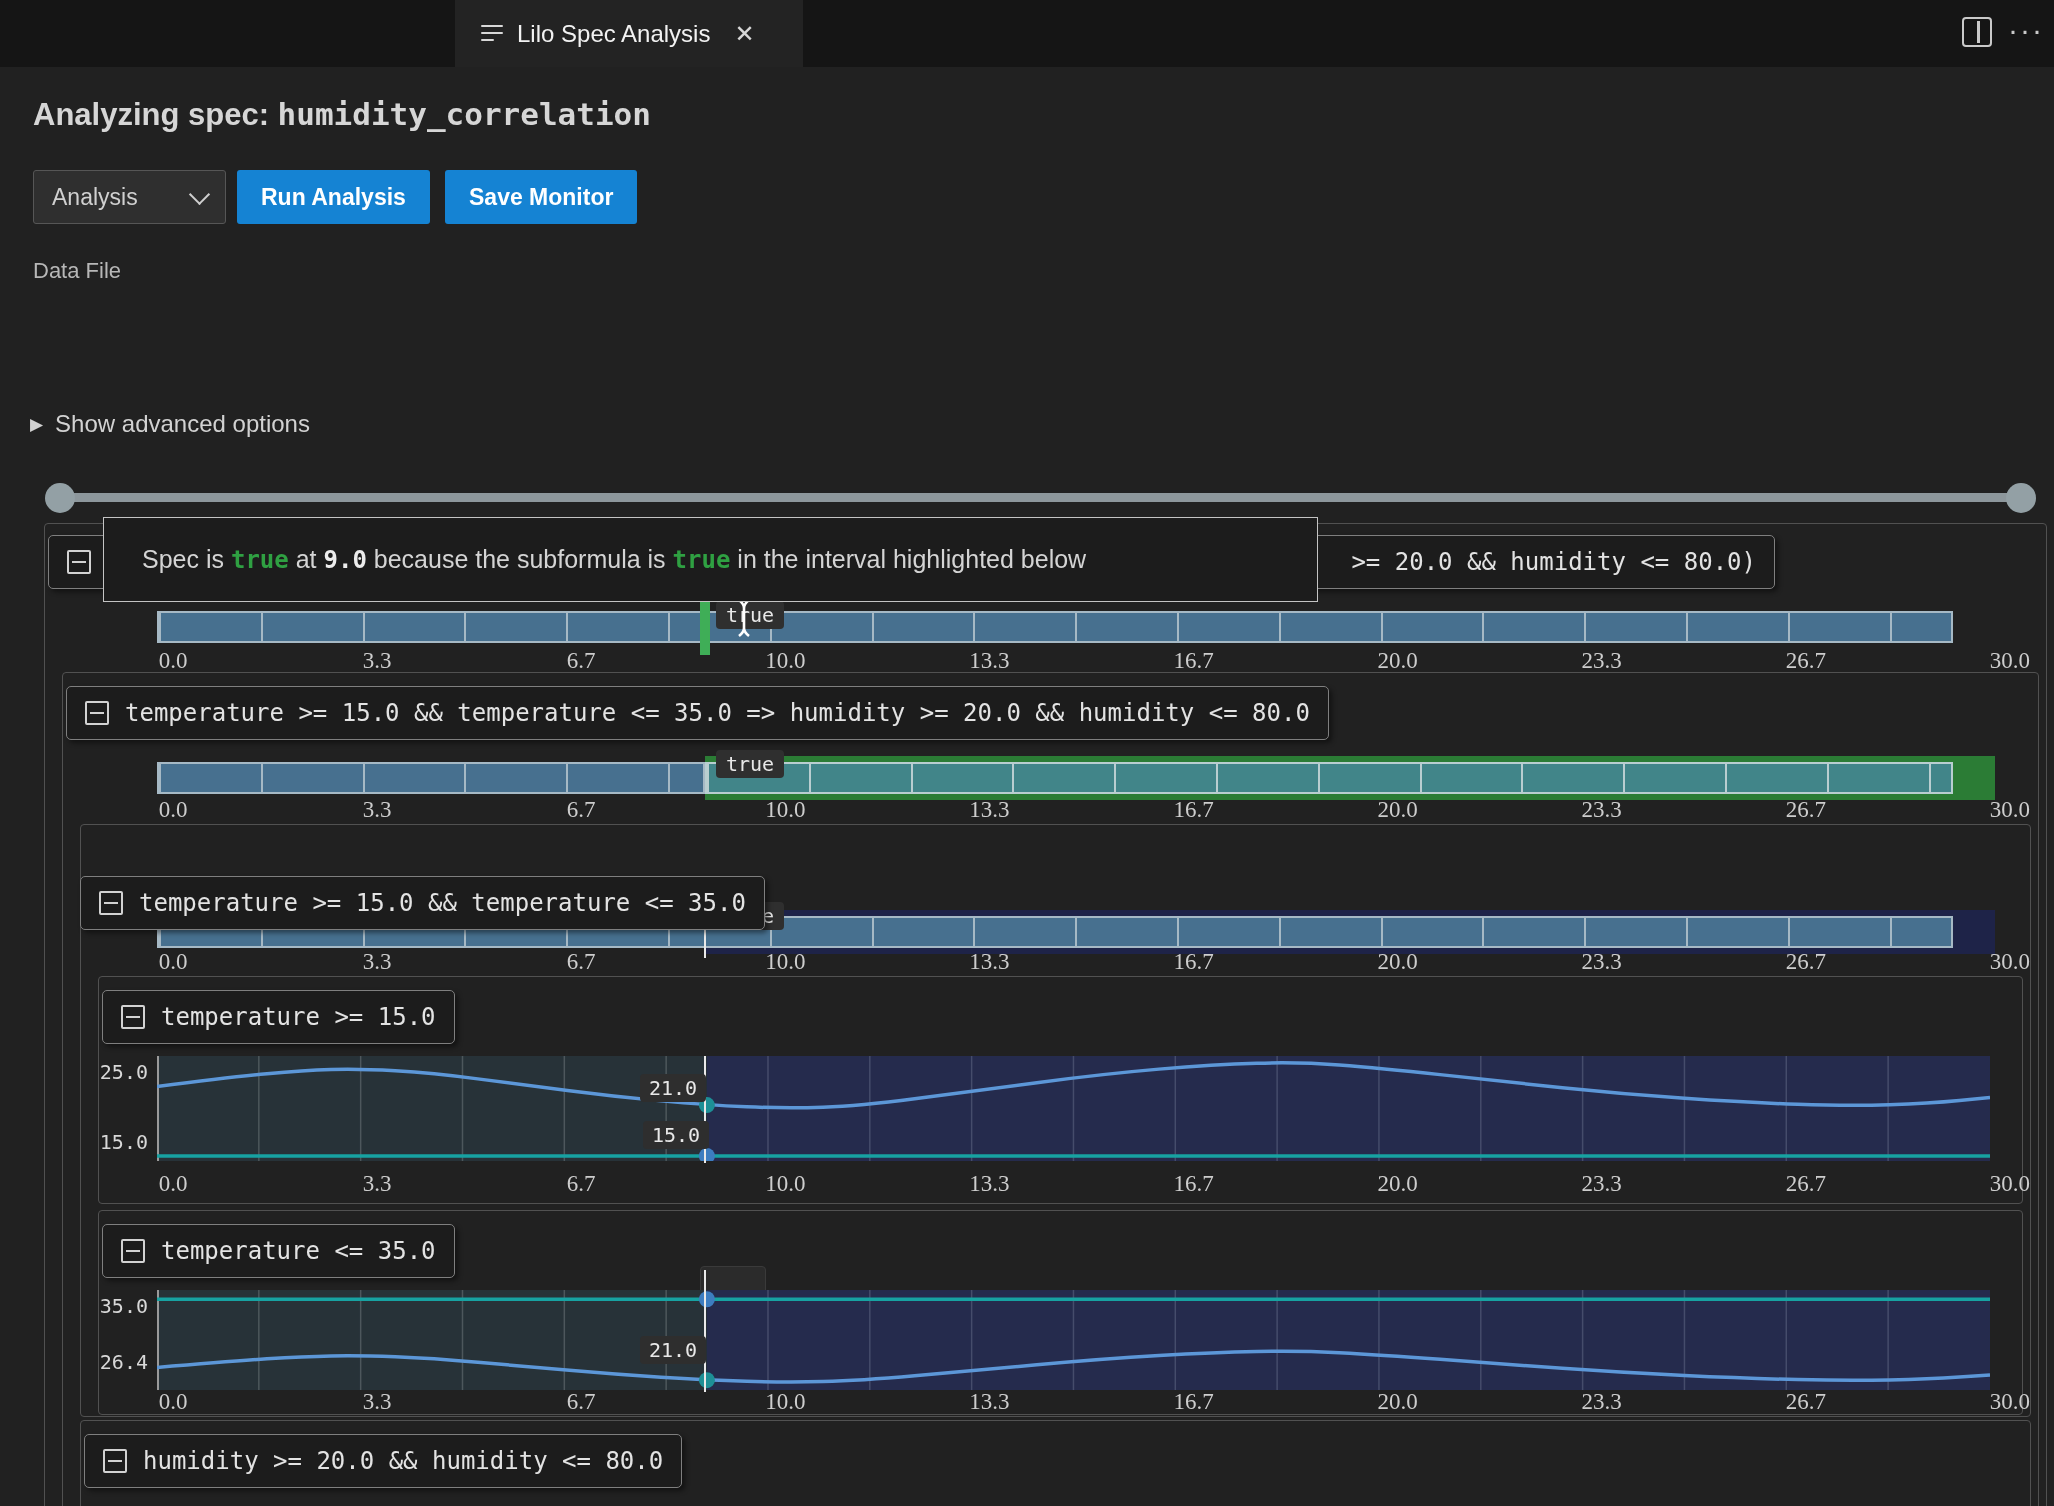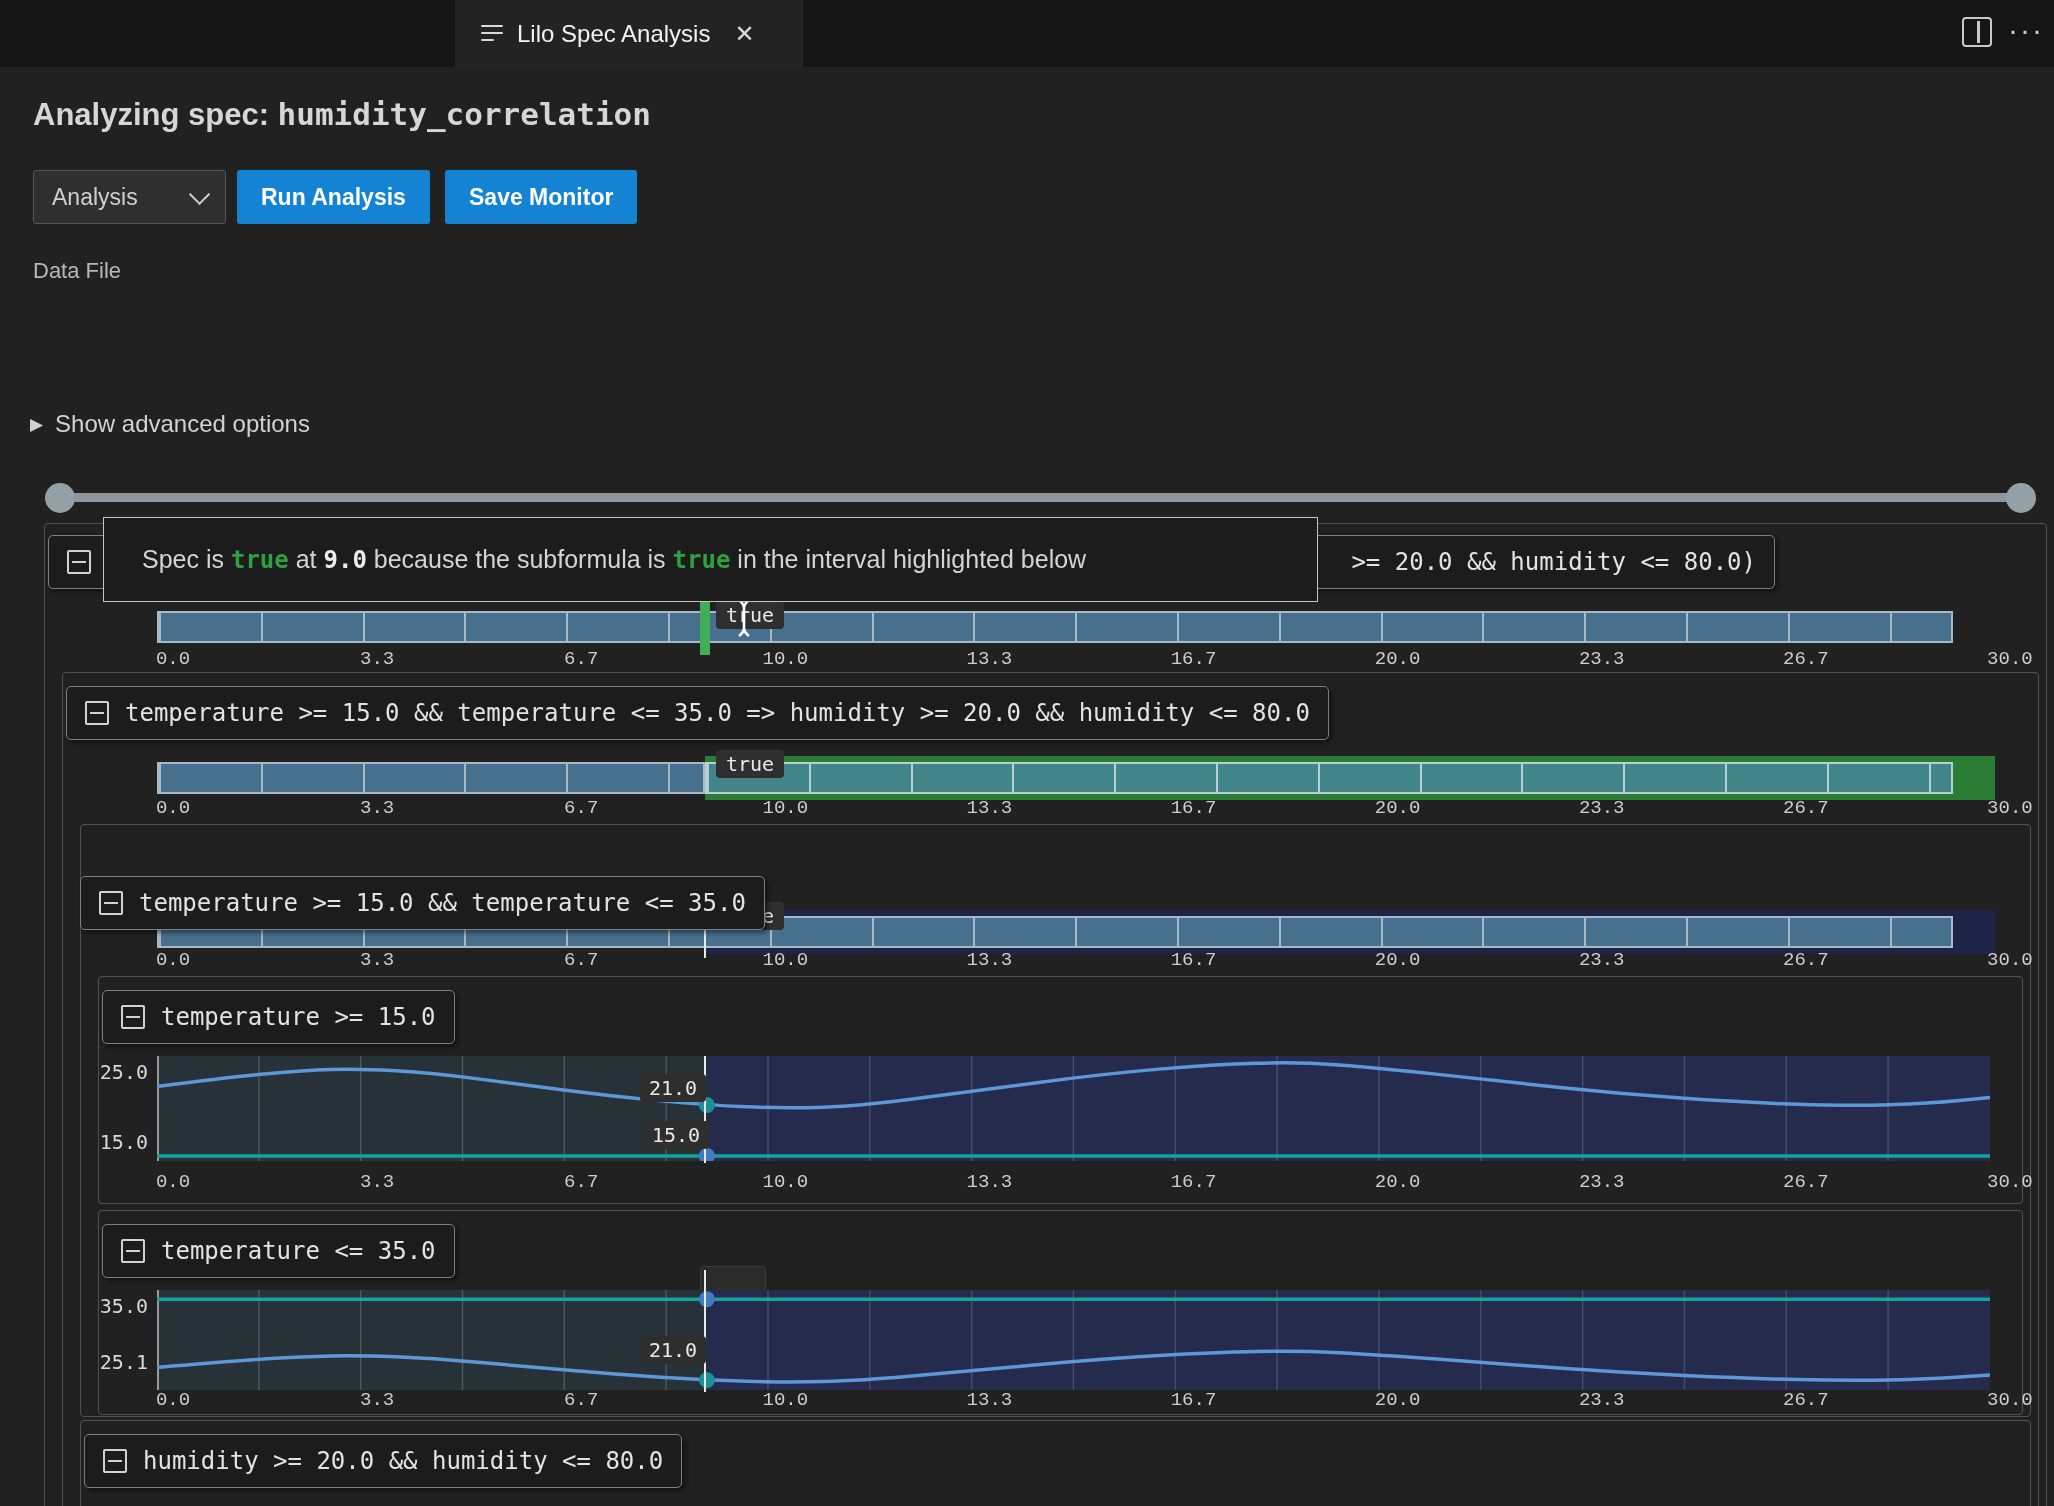--- a/index.html
+++ b/index.html
@@ -65,22 +65,22 @@
        background-image:repeating-linear-gradient(90deg,#a6b9c5 0 2px,rgba(0,0,0,0) 2px 101.8px);}
   .seg.teal{background-color:#418589;border-color:#b9ced0;
        background-image:repeating-linear-gradient(90deg,#b9ced0 0 2px,rgba(0,0,0,0) 2px 101.8px);}
   .band{height:44px;}
   .band.green{background:#2b7c35;}
   .band.navy{background:#1e2348;}
   .true-chip{background:#2f2f2f;border-radius:4px;padding:2px 10px;font-family:"DejaVu Sans Mono",monospace;
              font-size:20px;color:#e8e8e8;z-index:15;}
   .marker-green{width:10px;background:#3fae57;z-index:14;}
   .marker-white{width:2px;background:#e9e9e9;z-index:14;}
-  .tick{position:absolute;width:90px;margin-left:-45px;text-align:center;font-family:Liberation Mono, monospace;
-        font-size:19px;color:#cdcdcd;}
+  .tick{position:absolute;width:90px;margin-left:-45px;text-align:center;font-family:Liberation Serif, serif;
+        font-size:23px;color:#cdcdcd;}
   .ylabel{font-family:"DejaVu Sans Mono",monospace;font-size:20px;color:#d8d8d8;width:70px;text-align:right;}
   .val-box{background:#2e2e2e;border-radius:4px;padding:2px 9px;font-family:"DejaVu Sans Mono",monospace;
            font-size:20px;color:#e8e8e8;z-index:16;}
   .clipped-box{background:#2b2b2b;border:1px solid #3a3a3a;border-radius:4px;}
 </style>
 </head>
 <body>
 
 <div id="stage">
 
@@ -173,21 +173,21 @@
   <div class="marker-white abs" style="left:704px;top:906px;height:52px;"></div>
   <div class="true-chip abs" style="left:716px;top:902px;">true</div>
 
   <div class="ylabel abs" style="left:78px;top:1060px;">25.0</div>
   <div class="ylabel abs" style="left:78px;top:1130px;">15.0</div>
   <div class="val-box abs" style="left:640px;top:1074px;">21.0</div>
   <div class="val-box abs" style="left:643px;top:1121px;">15.0</div>
   <div class="marker-white abs" style="left:704px;top:1056px;height:107px;"></div>
 
   <div class="ylabel abs" style="left:78px;top:1294px;">35.0</div>
-  <div class="ylabel abs" style="left:78px;top:1350px;">25.1</div>
+  <div class="ylabel abs" style="left:78px;top:1350px;">26.4</div>
   <div class="val-box abs" style="left:640px;top:1336px;">21.0</div>
   <div class="clipped-box abs" style="left:700px;top:1266px;width:64px;height:26px;"></div>
   <div class="marker-white abs" style="left:704px;top:1270px;height:122px;"></div>
 
   <svg width="1833" height="105" class="abs" style="left: 157px; top: 1056px;">
       <rect x="0" y="0" width="549.9" height="105" fill="#273238"></rect>
       <rect x="549.9" y="0" width="1283.1" height="105" fill="#252b4d"></rect>
       <line x1="101.83" x2="101.83" y1="0" y2="105" stroke="#4d575c" stroke-width="1.5"></line>
       <line x1="203.66" x2="203.66" y1="0" y2="105" stroke="#4d575c" stroke-width="1.5"></line>
       <line x1="305.49" x2="305.49" y1="0" y2="105" stroke="#4d575c" stroke-width="1.5"></line>

